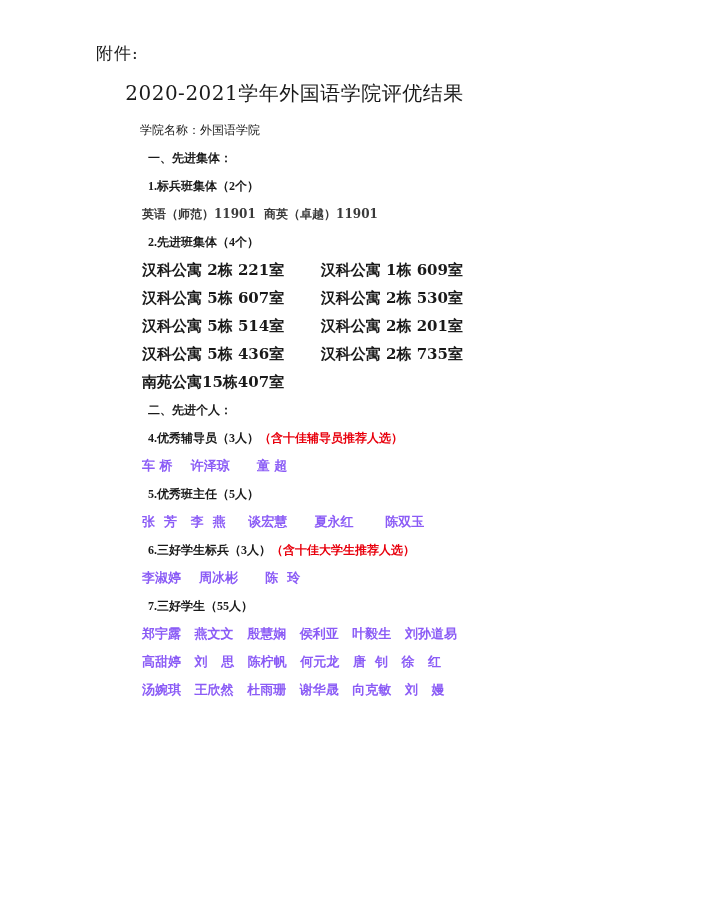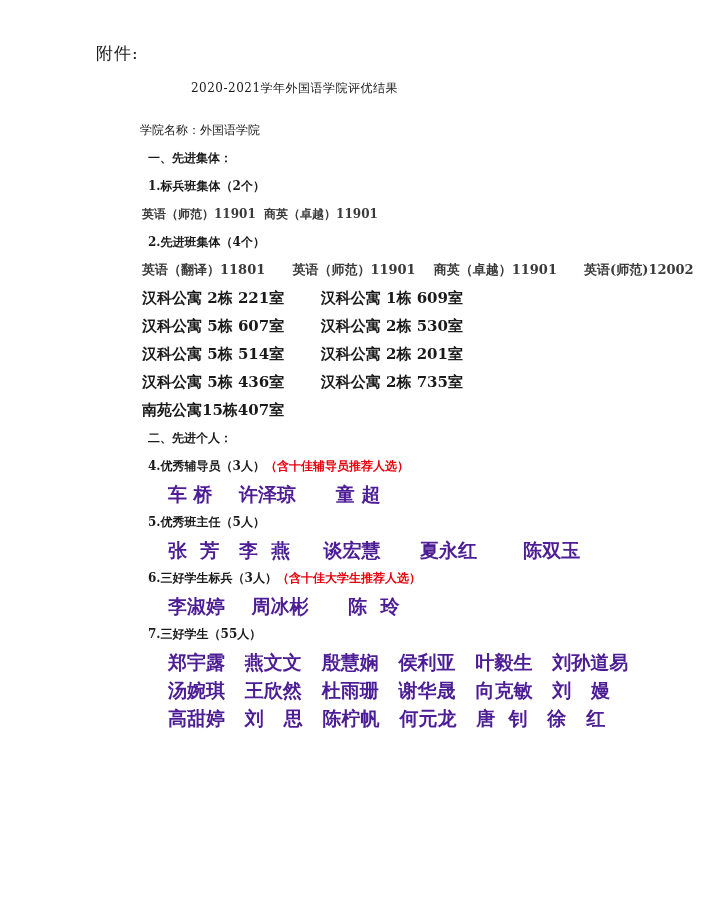--- a/index.html
+++ b/index.html
@@ -28,56 +28,56 @@
     top: 42px;
     font-size: 17px;
     letter-spacing: 1px;
   }
   .doc-title {
     position: absolute;
     left: 0;
     right: 0;
     top: 80px;
     text-align: center;
-    font-size: 12px;
+    font-size: 20px;
     font-weight: normal;
     letter-spacing: 0.5px;
   }
   .body-block {
     position: absolute;
     left: 140px;
     top: 116px;
     width: 560px;
   }
   .line {
     font-size: 12px;
     line-height: 28px;
     white-space: pre;
   }
   .line.bold {
     font-weight: bold;
+    font-family: Liberation Serif, serif;
   }
   .line.small {
     font-size: 13px;
   }
   .line.gray {
     color: #3a3a3a;
   }
   .indent-2 { padding-left: 8px; }
   .indent-3 { padding-left: 2px; font-weight: bold; }
   .inline-red {
     color: #e8000d;
     font-weight: bold;
   }
   .names {
-    font-size: 19px;
+    font-size: 13px;
     line-height: 28px;
     white-space: pre;
-    color: #4c1d95;
-    margin-left: 26px;
+    color: #8b5cf6;
   }
   .row-pair {
     font-size: 15px;
     line-height: 28px;
     white-space: pre;
   }
 </style>
 </head>
 <body>
 
@@ -90,21 +90,20 @@
   <div class="body-block">
 
     <div class="line">学院名称：外国语学院</div>
 
     <div class="line bold indent-2">一、先进集体：</div>
 
     <div class="line bold indent-2">1.标兵班集体（2个）</div>
     <div class="line gray indent-3">英语（师范）11901  商英（卓越）11901</div>
 
     <div class="line bold indent-2">2.先进班集体（4个）</div>
-    <div class="line small gray indent-3">英语（翻译）11801      英语（师范）11901    商英（卓越）11901      英语(师范)12002</div>
 
 
     <div class="row-pair gray indent-3">汉科公寓 2栋 221室       汉科公寓 1栋 609室</div>
     <div class="row-pair gray indent-3">汉科公寓 5栋 607室       汉科公寓 2栋 530室</div>
     <div class="row-pair gray indent-3">汉科公寓 5栋 514室       汉科公寓 2栋 201室</div>
     <div class="row-pair gray indent-3">汉科公寓 5栋 436室       汉科公寓 2栋 735室</div>
     <div class="row-pair gray indent-3">南苑公寓15栋407室</div>
 
     <div class="line bold indent-2">二、先进个人：</div>
 
@@ -112,17 +111,17 @@
     <div class="names indent-3">车 桥    许泽琼      童 超</div>
 
     <div class="line bold indent-2">5.优秀班主任（5人）</div>
     <div class="names indent-3">张  芳   李  燕     谈宏慧      夏永红       陈双玉</div>
 
     <div class="line bold indent-2"><span>6.三好学生标兵（3人）</span><span class="inline-red">（含十佳大学生推荐人选）</span></div>
     <div class="names indent-3">李淑婷    周冰彬      陈  玲</div>
 
     <div class="line bold indent-2">7.三好学生（55人）</div>
     <div class="names indent-3">郑宇露   燕文文   殷慧娴   侯利亚   叶毅生   刘孙道易</div>
+    <div class="names indent-3">高甜婷   刘   思   陈柠帆   何元龙   唐  钊   徐   红</div>
     <div class="names indent-3">汤婉琪   王欣然   杜雨珊   谢华晟   向克敏   刘   嫚</div>
-    <div class="names indent-3">高甜婷   刘   思   陈柠帆   何元龙   唐  钊   徐   红</div>
 
   </div>
 </div>
 
 </body></html>

